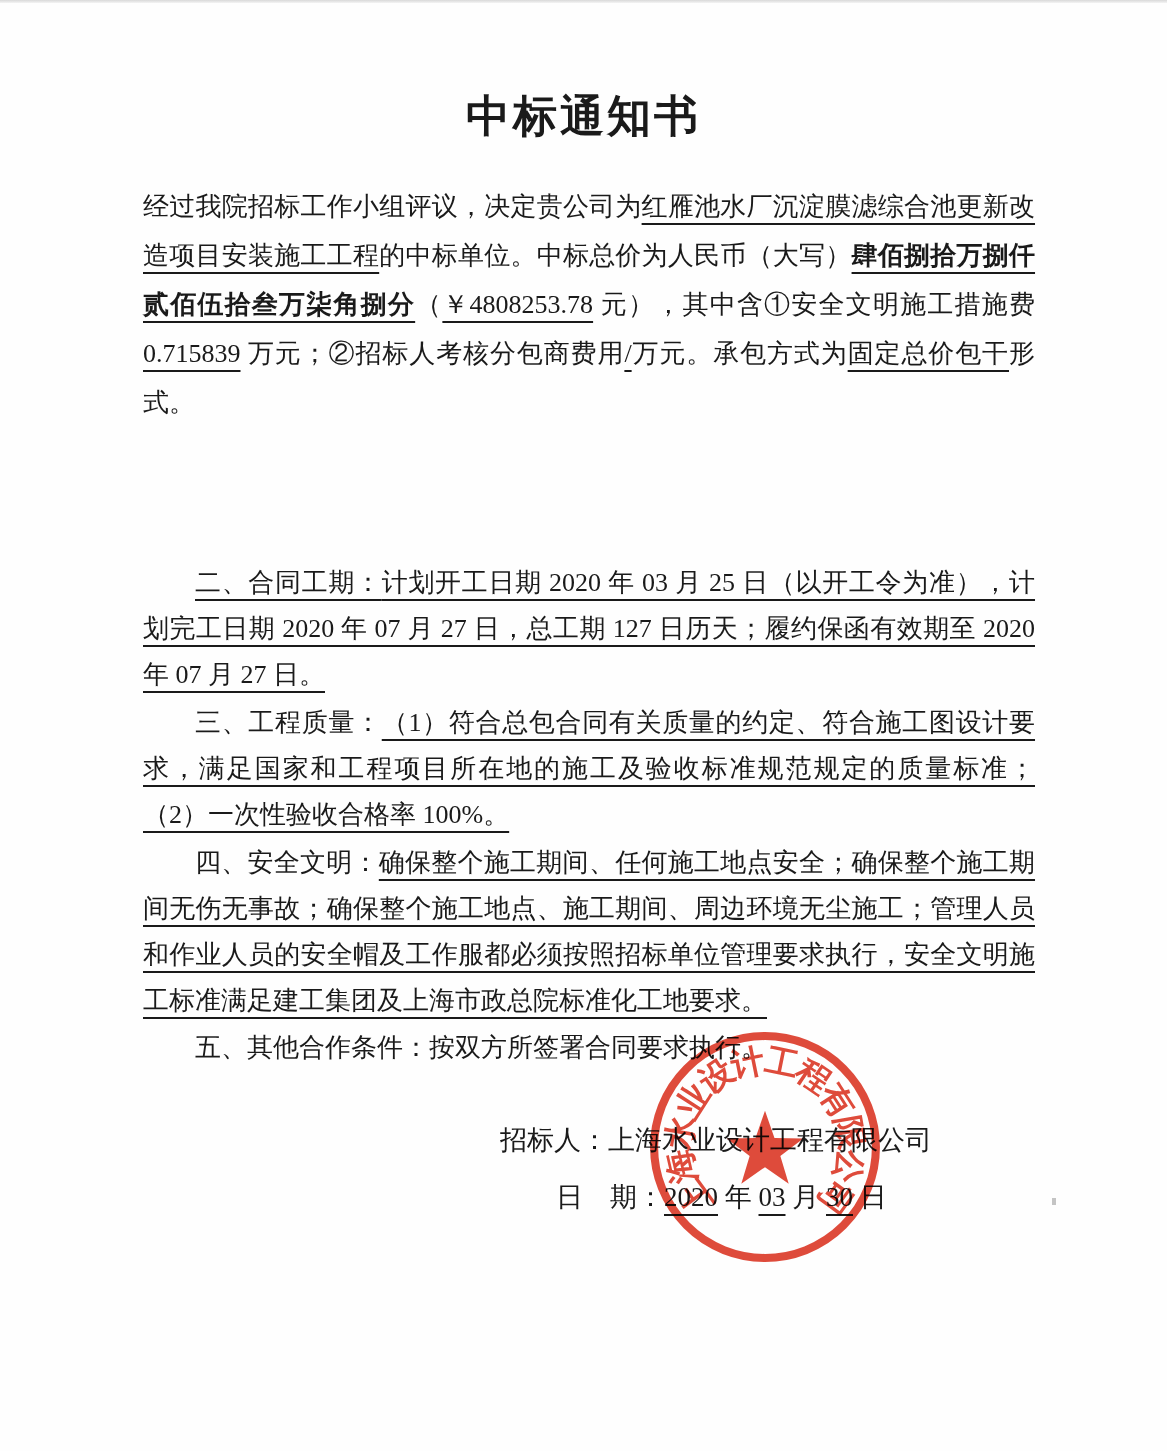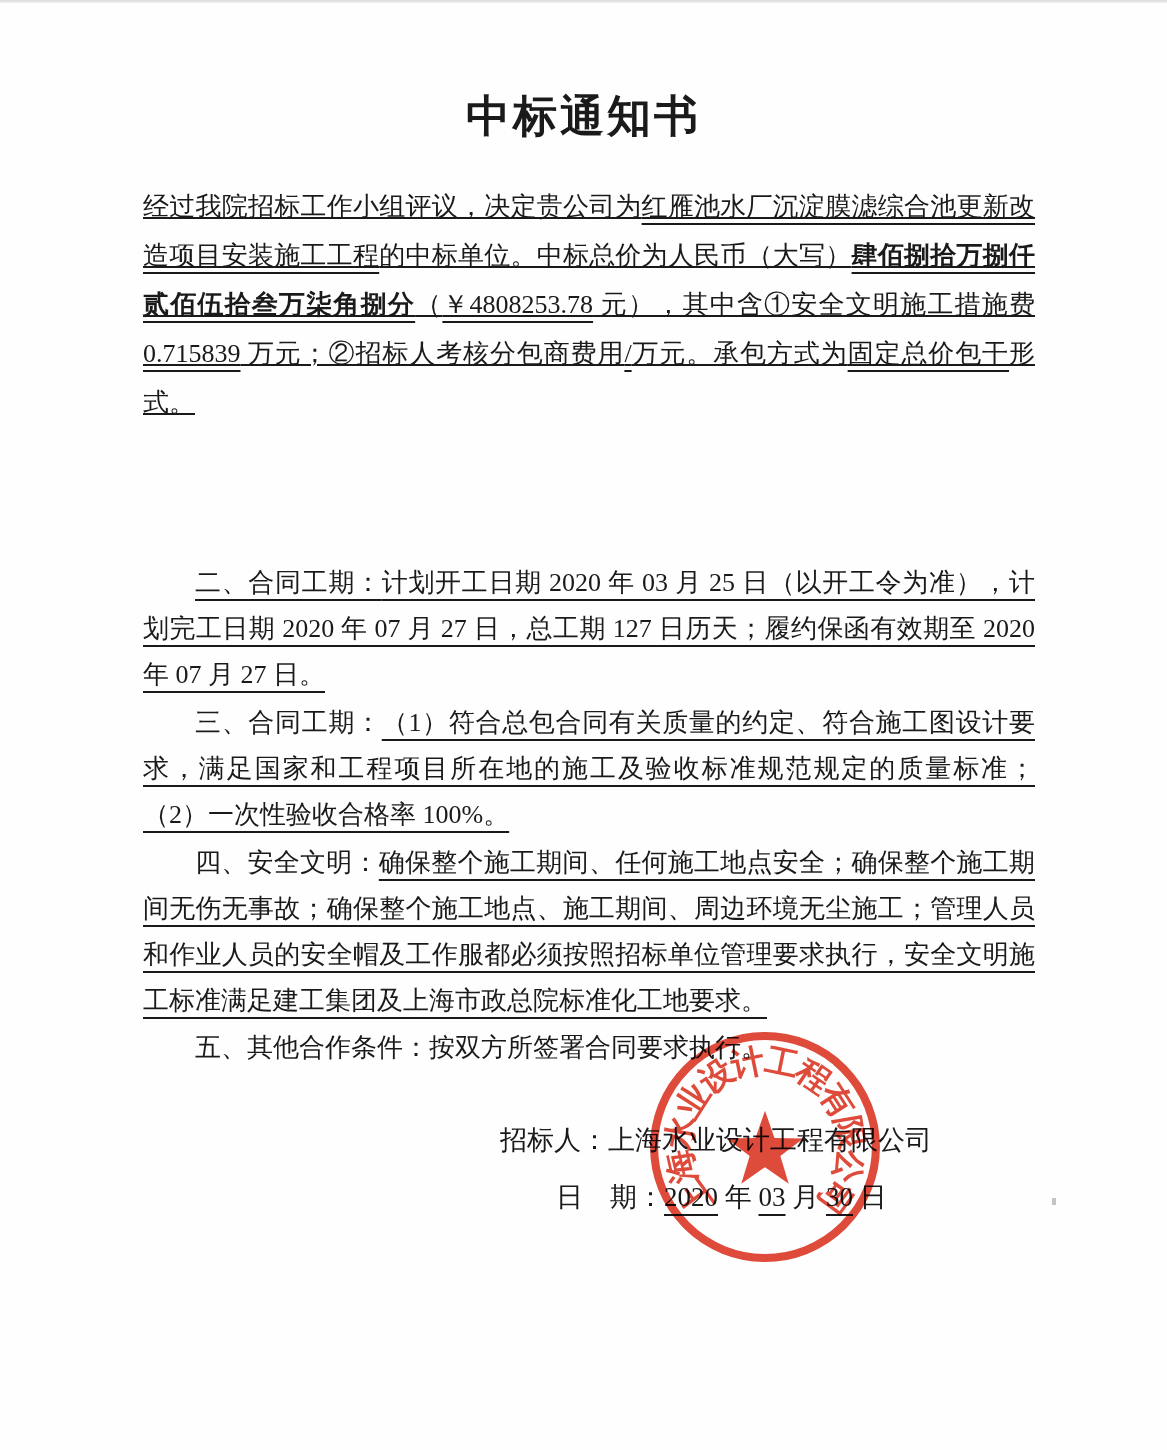--- a/index.html
+++ b/index.html
@@ -26,21 +26,21 @@
     font-size: 26px;
     text-align: justify;
   }
   .addressee {
     top: 132px;
     font-weight: 700;
     text-decoration: underline;
     text-underline-offset: 8px;
     text-decoration-thickness: 2px;
   }
-  .intro  { top: 182px;  line-height: 49px; text-decoration: underline; }
+  .intro  { top: 182px;  line-height: 49px; }
   .sec1   { top: 368px;  line-height: 47px; text-indent: 2em; }
   .sec2   { top: 560px;  line-height: 46px; text-indent: 2em; }
   .sec3   { top: 700px;  line-height: 46px; text-indent: 2em; }
   .sec4   { top: 840px;  line-height: 46px; text-indent: 2em; }
   .sec5   { top: 1025px; line-height: 46px; text-indent: 2em; }
   p { margin: 0; }
   .u {
     text-decoration: underline;
     text-underline-offset: 8px;
     text-decoration-thickness: 1.5px;
@@ -81,21 +81,21 @@
   <div class="scan-edge"></div>
 
   <h1 class="title">中标通知书</h1>
 
 
   <p class="block intro"><span>经过我院招标工作小组评议，决定贵公司为</span><span class="u">红雁池水厂沉淀膜滤综合池更新改造项目安装施工工程</span><span>的中标单位。中标总价为人民币（大写）</span><span class="u b">肆佰捌拾万捌仟贰佰伍拾叁万柒角捌分</span><span>（</span><span class="u">￥4808253.78</span><span> 元），其中含①安全文明施工措施费 </span><span class="u">0.715839</span><span> 万元；②招标人考核分包商费用</span><span class="u">/</span><span>万元。承包方式为</span><span class="u">固定总价包干</span><span>形式。</span></p>
 
 
   <p class="block sec2"><span class="u">二、合同工期：</span><span class="u">计划开工日期 2020 年 03 月 25 日（以开工令为准），计划完工日期 2020 年 07 月 27 日，总工期 127 日历天；履约保函有效期至 2020 年 07 月 27 日。</span></p>
 
-  <p class="block sec3"><span>三、合同工期：</span><span class="u">（1）符合总包合同有关质量的约定、符合施工图设计要求，满足国家和工程项目所在地的施工及验收标准规范规定的质量标准；（2）一次性验收合格率 100%。</span></p>
+  <p class="block sec3"><span>三、工程质量：</span><span class="u">（1）符合总包合同有关质量的约定、符合施工图设计要求，满足国家和工程项目所在地的施工及验收标准规范规定的质量标准；（2）一次性验收合格率 100%。</span></p>
 
   <p class="block sec4"><span>四、安全文明：</span><span class="u">确保整个施工期间、任何施工地点安全；确保整个施工期间无伤无事故；确保整个施工地点、施工期间、周边环境无尘施工；管理人员和作业人员的安全帽及工作服都必须按照招标单位管理要求执行，安全文明施工标准满足建工集团及上海市政总院标准化工地要求。</span></p>
 
   <p class="block sec5"><span>五、其他合作条件：</span><span>按双方所签署合同要求执行。</span></p>
 
   <p class="signature-issuer"><span>招标人：</span><span>上海水业设计工程有限公司</span></p>
 
   <p class="signature-date"><span>日　期：</span><span class="u">2020</span><span> 年 </span><span class="u">03</span><span> 月 </span><span class="u">30</span><span> 日</span></p>
 
   <div class="stamp" style="color: rgb(221, 59, 42);">

